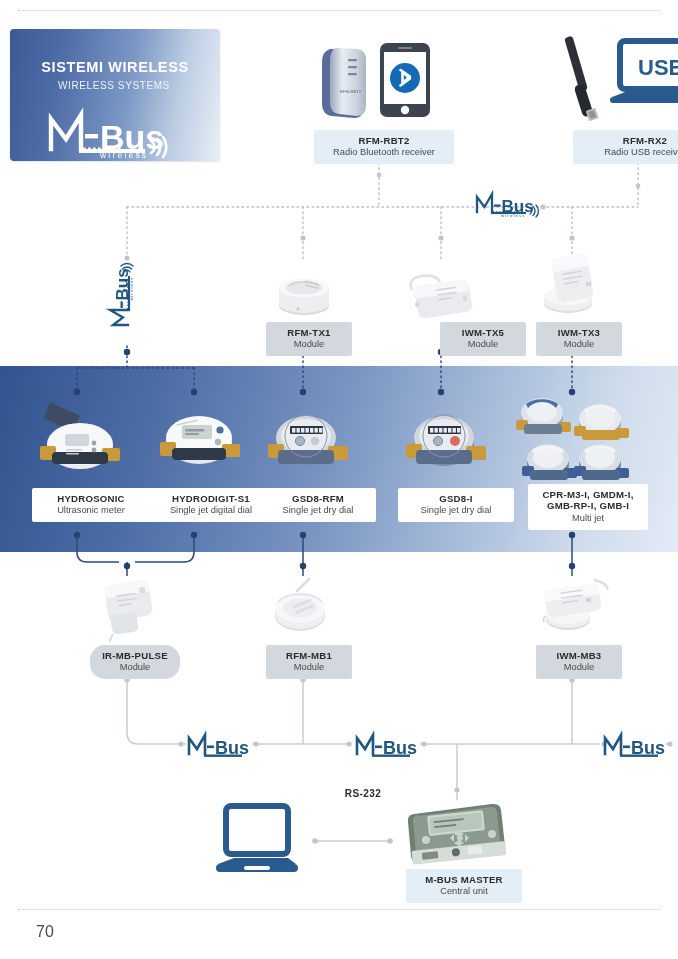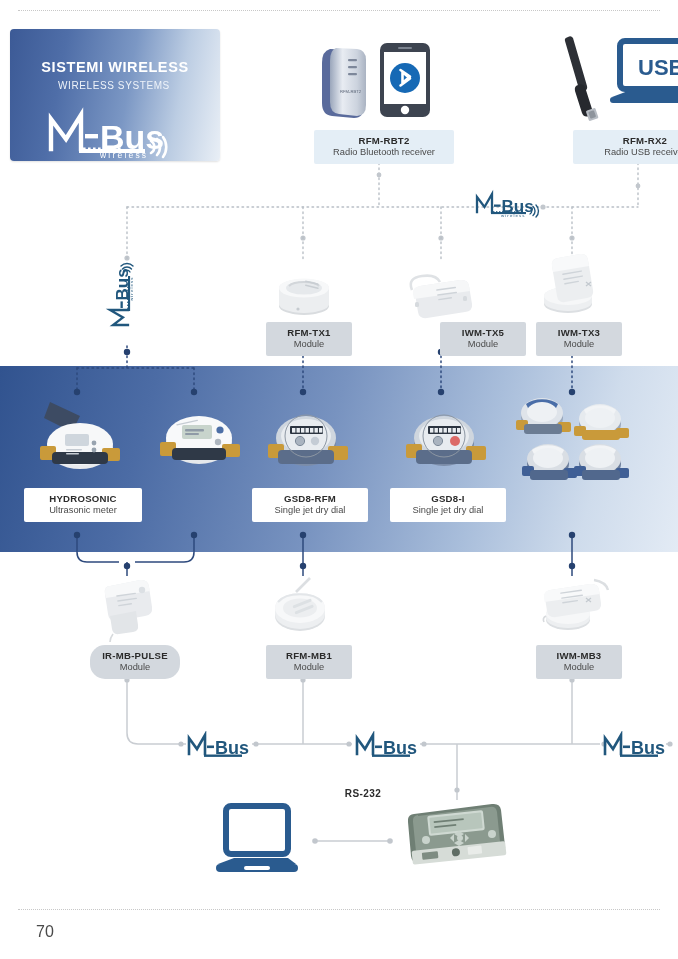--- a/index.html
+++ b/index.html
@@ -31,21 +31,21 @@
   
   .lbl{
     position:absolute;text-align:center;
     padding:5px 6px 6px 6px;border-radius:2px;
     line-height:1.18;
   }
   .lbl .n{display:block;font-size:9.6px;font-weight:bold;color:#2b2b2b;letter-spacing:.25px;}
   .lbl .d{display:block;font-size:9.3px;font-weight:normal;color:#4a4a4a;margin-top:1px;}
   .lbl.blue{background:#e4eef6;}
   .lbl.grey{background:#d3d8de;}
-  .lbl.white{background:#ffffff;}
+  .lbl.white{background:#ffffff;margin-left:8px;}
   .lbl.plain{background:transparent;}
 
   
   .band{
     position:absolute;left:0;top:366px;width:678px;height:186px;
     background:linear-gradient(105deg,#31538f 0%,#4c6ca5 22%,#7893c0 48%,#a9bedb 70%,#cfdcec 86%,#e3ebf5 100%);
   }
 
   
   #wires{position:absolute;left:0;top:0;width:678px;height:959px;pointer-events:none;}
@@ -403,20 +403,24 @@
         <rect x="33" y="31" width="19" height="2.4" rx="1"></rect>
         <rect x="33" y="35" width="14" height="2" rx="1"></rect>
       </g>
       <circle cx="68" cy="32" r="3.6" fill="#4d6fa6"></circle>
       <circle cx="66" cy="44" r="3.2" fill="#aeb6bf"></circle>
       <g fill="#c6ccd3">
         <rect x="24" y="24" width="22" height="1.3" rx=".6" transform="rotate(-12 35 24)"></rect>
       </g>
     </svg>
   </div>
+  <div class="lbl white" style="left:139px;top:488px;width:116px;">
+    <span class="n">HYDRODIGIT-S1</span>
+    <span class="d">Single jet digital dial</span>
+  </div>
 
   <div class="art" style="left:260px;top:404px;">
     <svg width="92" height="78" viewBox="0 0 92 78">
       <ellipse cx="46" cy="40" rx="30" ry="22" fill="#7b8ca8"></ellipse>
       <ellipse cx="46" cy="34" rx="30" ry="22" fill="#cfd6de"></ellipse>
       <ellipse cx="46" cy="32" rx="25" ry="17" fill="#e8ecf0"></ellipse>
       <rect x="8" y="40" width="16" height="14" rx="2" fill="#c99a3a"></rect>
       <rect x="68" y="42" width="20" height="14" rx="2" fill="#c99a3a"></rect>
       <rect x="18" y="46" width="56" height="14" rx="4" fill="#5b6d8a"></rect>
       <rect x="30" y="22" width="33" height="8" rx="1" fill="#2b3440"></rect>
@@ -504,20 +508,25 @@
         <ellipse cx="30" cy="26" rx="21" ry="15" fill="#6d7f9c"></ellipse>
         <ellipse cx="30" cy="21" rx="21" ry="15" fill="#d9dee4"></ellipse>
         <path d="M14,12 a20,12 0 0 1 32,0 l-2,4 a18,10 0 0 0 -28,0 z" fill="#f2f4f6"></path>
         <ellipse cx="30" cy="20" rx="15" ry="10" fill="#eef1f4"></ellipse>
         <rect x="4" y="28" width="12" height="10" rx="2" fill="#3f5f96"></rect>
         <rect x="46" y="30" width="13" height="10" rx="2" fill="#3f5f96"></rect>
         <rect x="12" y="32" width="38" height="10" rx="3" fill="#51688d"></rect>
       </g>
     </svg>
   </div>
+  <div class="lbl white" style="left:520px;top:484px;width:108px;">
+    <span class="n">CPR-M3-I, GMDM-I,</span>
+    <span class="n">GMB-RP-I, GMB-I</span>
+    <span class="d">Multi jet</span>
+  </div>
 
   <div class="art" style="left:100px;top:576px;">
     <svg width="56" height="66" viewBox="0 0 56 66">
       <path d="M10,10 l30,-6 q8,-1 9,7 l3,20 q1,8 -7,9 l-28,5 q-8,1 -9,-7 l-3,-20 q-1,-8 5,-8 z" fill="#e9ebee"></path>
       <path d="M10,10 l30,-6 q8,-1 9,7 l1,4 l-44,7 l-1,-4 q-1,-8 5,-8 z" fill="#f7f8f9"></path>
       <g fill="#cfd4d9">
         <rect x="16" y="18" width="20" height="1.4" rx=".7" transform="rotate(-8 26 18)"></rect>
         <rect x="17" y="23" width="20" height="1.4" rx=".7" transform="rotate(-8 27 23)"></rect>
         <rect x="18" y="28" width="14" height="1.4" rx=".7" transform="rotate(-8 25 28)"></rect>
       </g>
@@ -638,17 +647,21 @@
         <path d="M61,38 l-4,-4 l0,8 z"></path>
       </g>
       <rect x="4" y="46" width="94" height="14" rx="2" fill="#d6dcd7" transform="rotate(-6 50 53)"></rect>
       <g transform="rotate(-6 50 53)">
         <rect x="14" y="49" width="16" height="7" rx="1" fill="#7e8c82"></rect>
         <circle cx="48" cy="52" r="4" fill="#5f6d64"></circle>
         <rect x="60" y="48" width="14" height="8" rx="1" fill="#e9ece9"></rect>
       </g>
     </svg>
   </div>
+  <div class="lbl blue" style="left:406px;top:869px;width:104px;">
+    <span class="n">M-BUS MASTER</span>
+    <span class="d">Central unit</span>
+  </div>
 
   <div class="footrule"></div>
   <div class="pageno">70</div>
 
 </div>
 
 </body></html>

